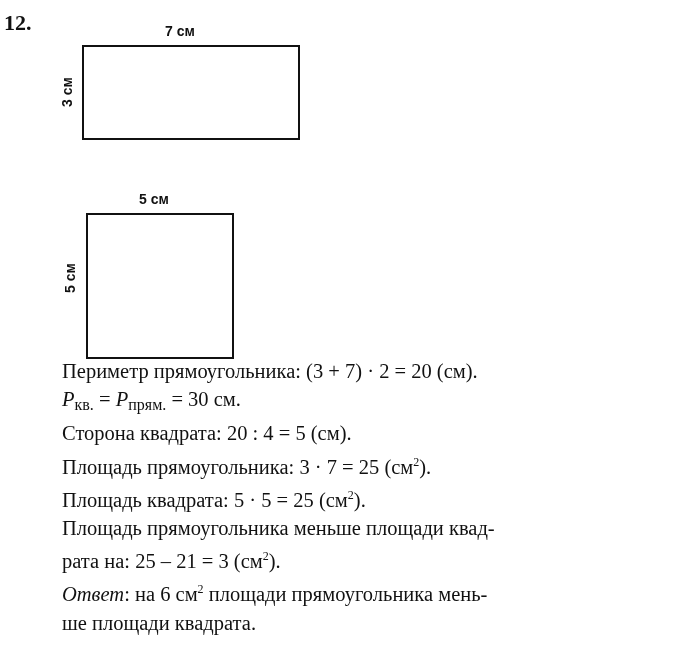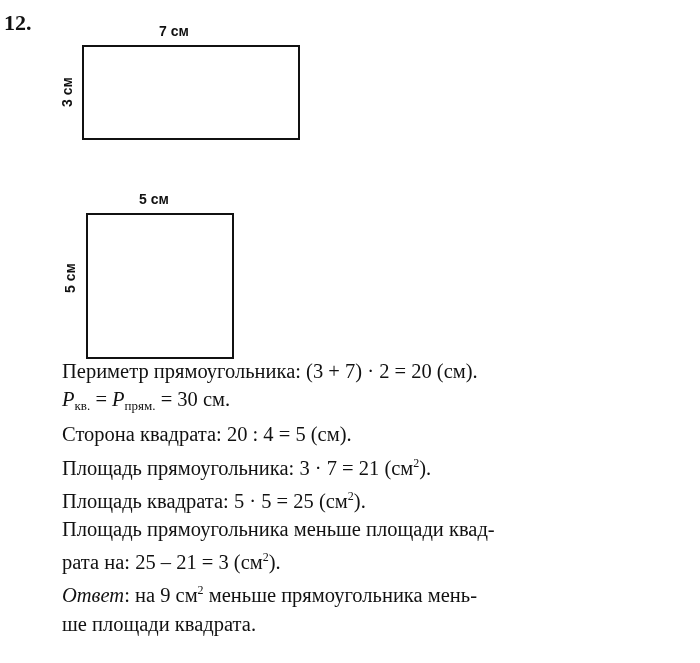--- a/index.html
+++ b/index.html
@@ -4,53 +4,53 @@
 <style>
   html, body { margin:0; padding:0; background:#ffffff; }
   body { width:700px; height:663px; position:relative; overflow:hidden; color:#111; font-family:"DejaVu Serif", serif; }
   .num { position:absolute; left:4px; top:10px; font-size:22px; font-weight:bold; font-family:"Liberation Serif", serif; }
   .shape { position:absolute; border:2.5px solid #111; box-sizing:border-box; }
   .lbl { position:absolute; font-family:"Liberation Sans", sans-serif; font-weight:bold; font-size:14px; }
   .vlbl { position:absolute; font-family:"Liberation Sans", sans-serif; font-weight:bold; font-size:14px; transform:rotate(-90deg); transform-origin:center; white-space:nowrap; }
   .text { position:absolute; left:62px; top:357px; width:640px; font-family:"Liberation Serif", serif; font-size:20.5px; line-height:28.2px; }
   .line { white-space:nowrap; }
   .it { font-style:italic; }
-  sub { font-size:13px; vertical-align:-4px; }
+  sub { font-size:16px; vertical-align:-4px; }
   sup { font-size:12px; vertical-align:8px; }
 </style>
 </head>
 <body>
 
 <div class="num">12.</div>
 
 <div>
-  <div class="lbl" style="left:159px; top:23px;">7 см</div>
+  <div class="lbl" style="left:165px; top:23px;">7 см</div>
   <div class="vlbl" style="left:52px; top:84px;">3 см</div>
   <div class="shape" style="left:82px; top:45px; width:218px; height:95px;"></div>
 </div>
 
 <div>
   <div class="lbl" style="left:139px; top:191px;">5 см</div>
   <div class="vlbl" style="left:55px; top:270px;">5 см</div>
   <div class="shape" style="left:86px; top:213px; width:148px; height:146px;"></div>
 </div>
 
 <div class="text">
   <div class="line">Периметр прямоугольника: (3 + 7) · 2 = 20 (см).</div>
   <div class="line">
     <span class="it">P</span><sub>кв.</sub><span> = </span><span class="it">P</span><sub>прям.</sub><span> = 30 см.</span>
   </div>
   <div class="line">Сторона квадрата: 20 : 4 = 5 (см).</div>
   <div class="line">
-    <span>Площадь прямоугольника: 3 · 7 = 21 (см</span><sup>2</sup><span>).</span>
+    <span>Площадь прямоугольника: 3 · 7 = 25 (см</span><sup>2</sup><span>).</span>
   </div>
   <div class="line">
     <span>Площадь квадрата: 5 · 5 = 25 (см</span><sup>2</sup><span>).</span>
   </div>
   <div class="line">Площадь прямоугольника меньше площади квад-</div>
   <div class="line">
     <span>рата на: 25 – 21 = 3 (см</span><sup>2</sup><span>).</span>
   </div>
   <div class="line">
-    <span class="it">Ответ</span><span>: на 9 см</span><sup>2</sup><span> меньше прямоугольника мень-</span>
+    <span class="it">Ответ</span><span>: на 6 см</span><sup>2</sup><span> площади прямоугольника мень-</span>
   </div>
   <div class="line">ше площади квадрата.</div>
 </div>
 
 </body></html>

